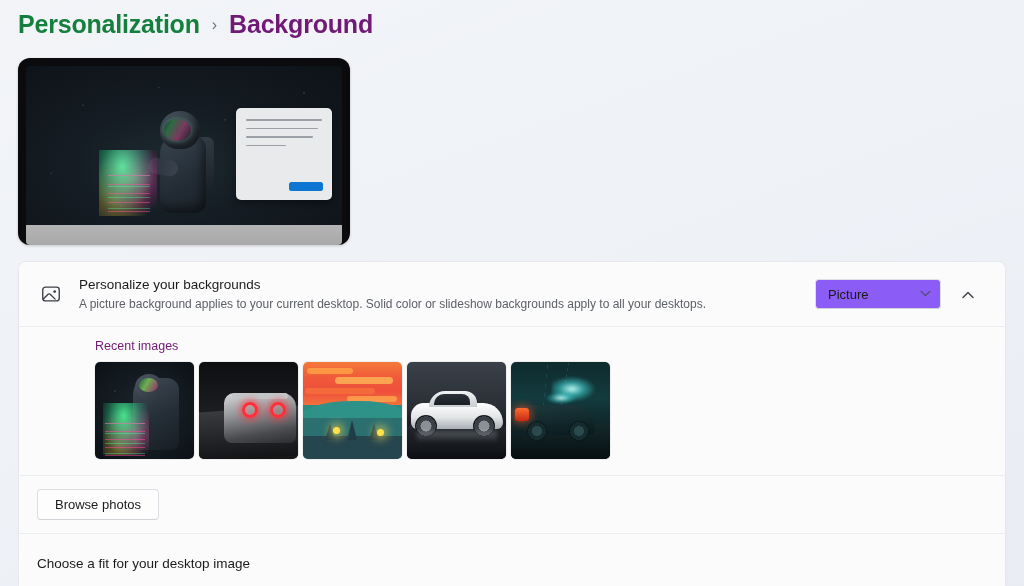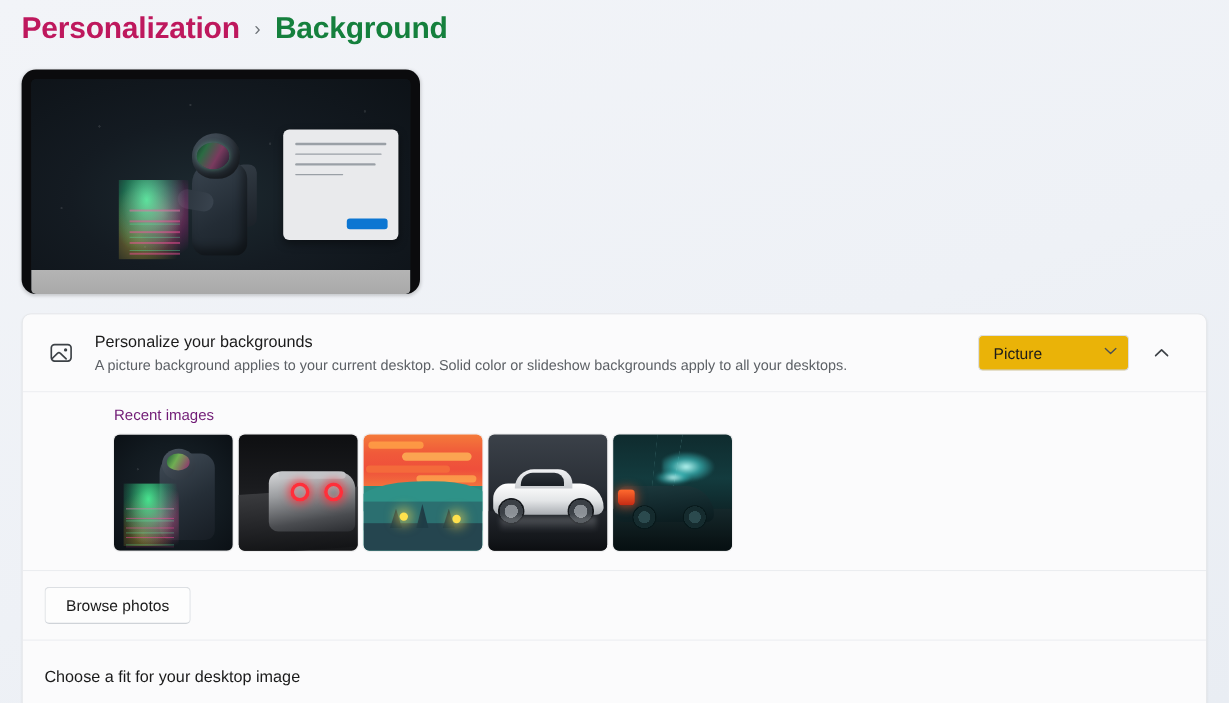--- a/index.html
+++ b/index.html
@@ -15,27 +15,27 @@
   }
 
   
   .breadcrumb {
     position: absolute;
     left: 18px; top: 6px;
     display: flex; align-items: center; gap: 12px;
     height: 36px;
   }
   .crumb-parent {
-    font-size: 25px; font-weight: 600; color: #be185d; letter-spacing: -0.2px;
+    font-size: 25px; font-weight: 600; color: #15803d; letter-spacing: -0.2px;
   }
   .crumb-sep {
     font-size: 16px; color: #6e7378; font-weight: 400; transform: translateY(1px);
   }
   .crumb-current {
-    font-size: 25px; font-weight: 700; color: #15803d; letter-spacing: -0.2px;
+    font-size: 25px; font-weight: 700; color: #701a75; letter-spacing: -0.2px;
   }
 
   
   .monitor {
     position: absolute;
     left: 18px; top: 58px;
     width: 332px; height: 187px;
     background: #0b0b0d;
     border-radius: 12px;
     padding: 8px 8px 0 8px;
@@ -189,21 +189,21 @@
     font-size: 13.5px;
     color: #1b1b1b;
   }
 
   .dropdown {
     display: inline-flex;
     align-items: center;
     justify-content: space-between;
     width: 126px; height: 30px;
     padding: 0 9px 0 12px;
-    background: #eab308;
+    background: #8b5cf6;
     border: 1px solid #dcdfe3;
     border-bottom-color: #cfd3d8;
     border-radius: 4px;
     font-size: 13px;
     color: #1b1b1b;
     cursor: pointer;
   }
   .dropdown .chev { color: #4a4f54; font-size: 10px; line-height: 1; }
 
   .expander {

